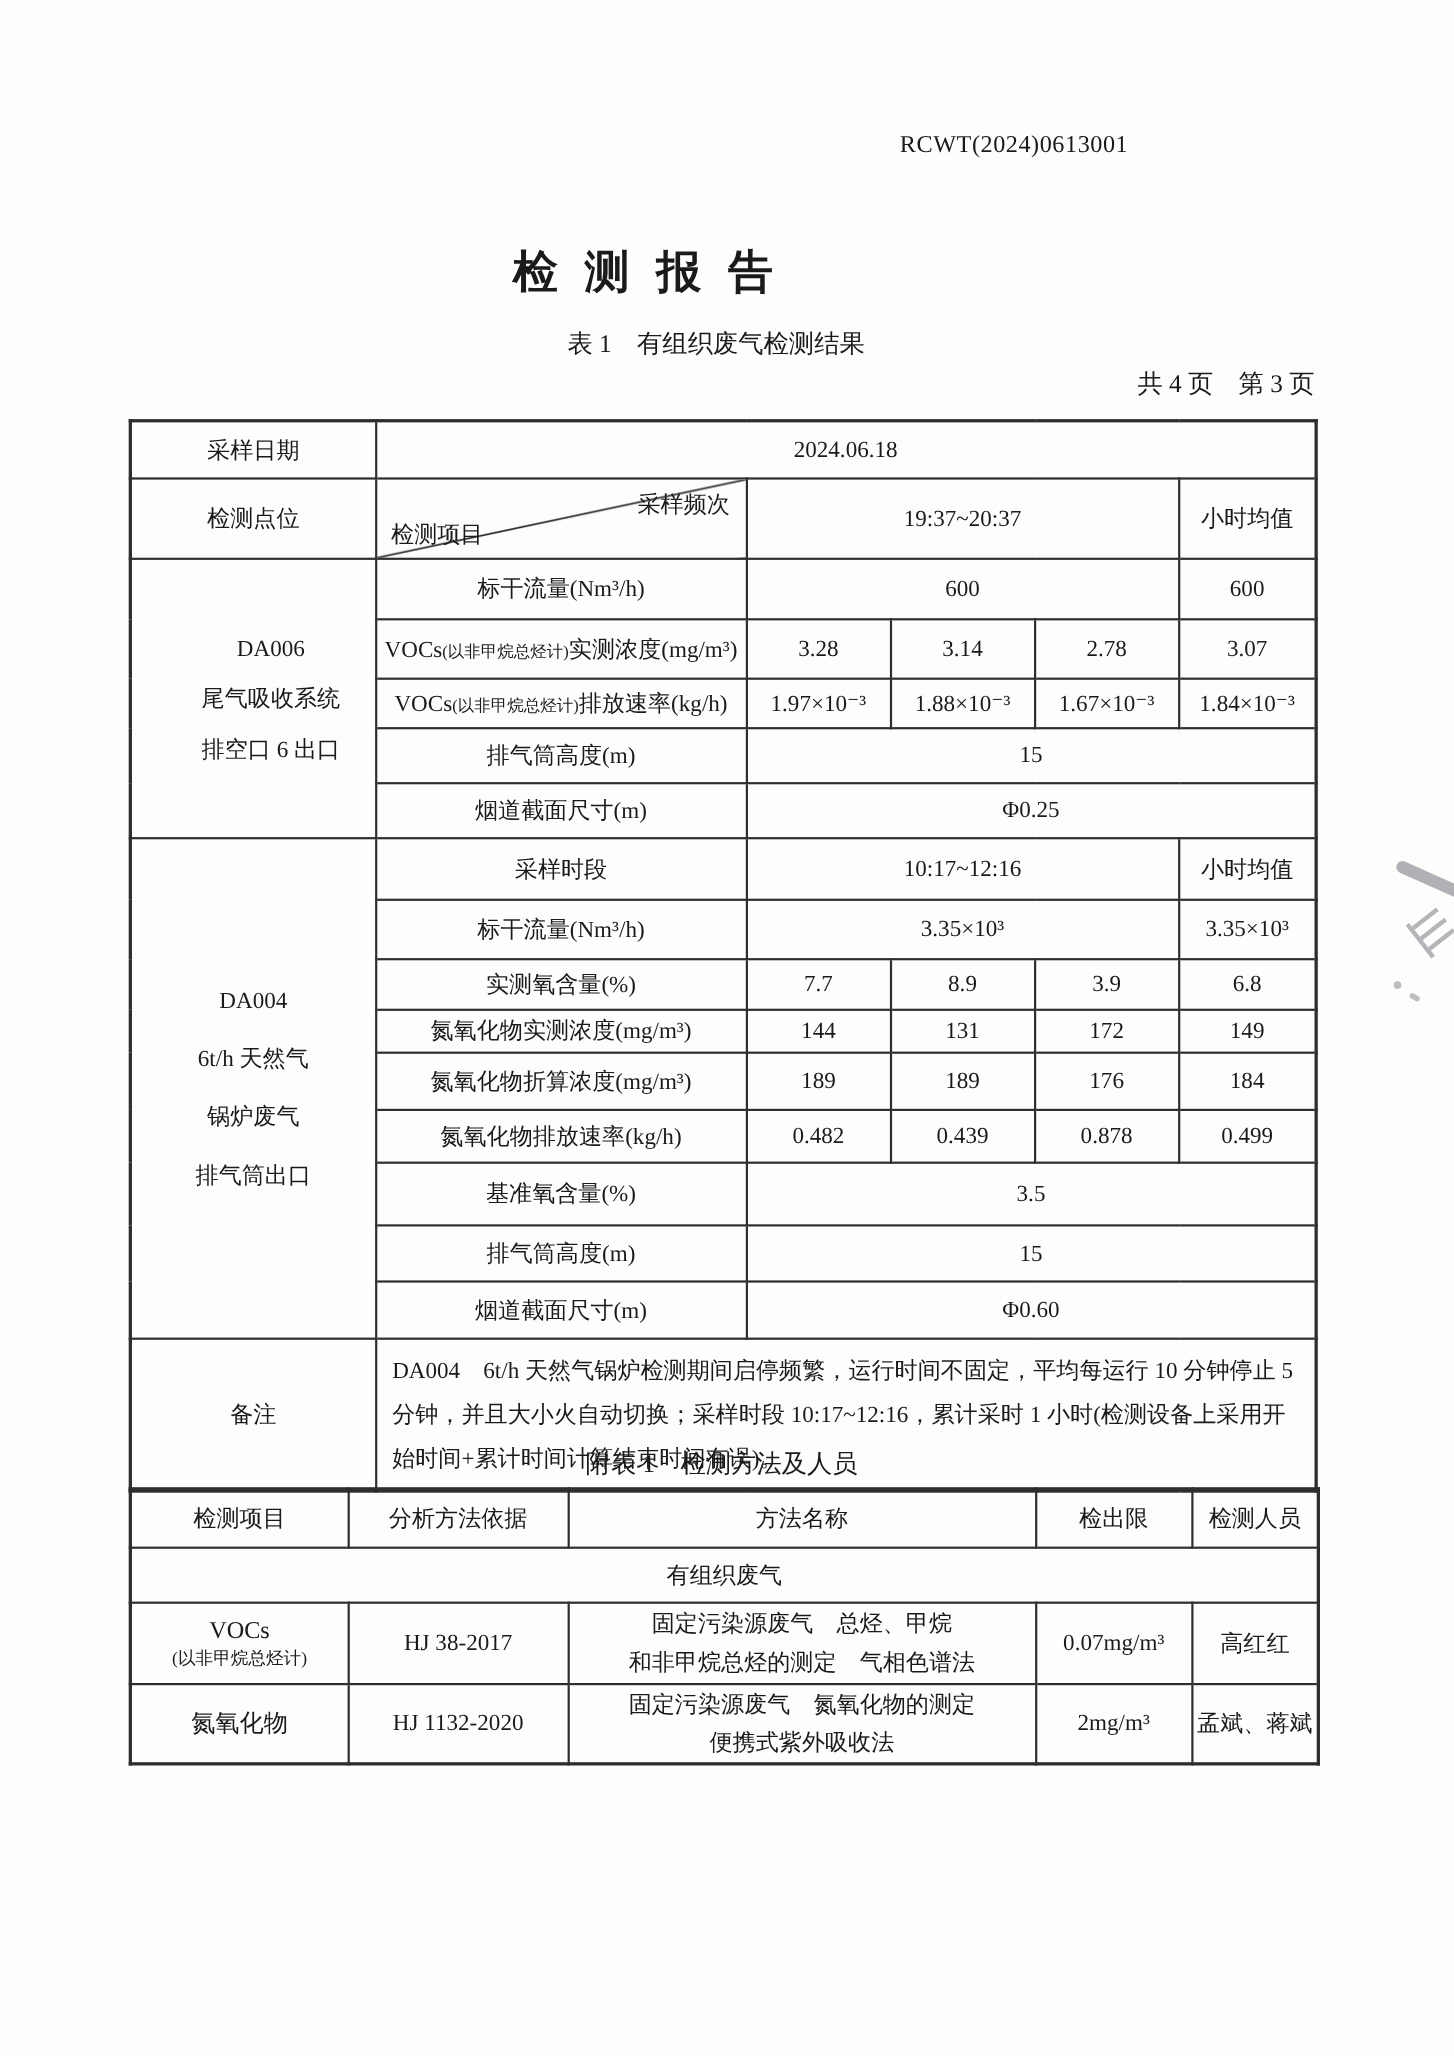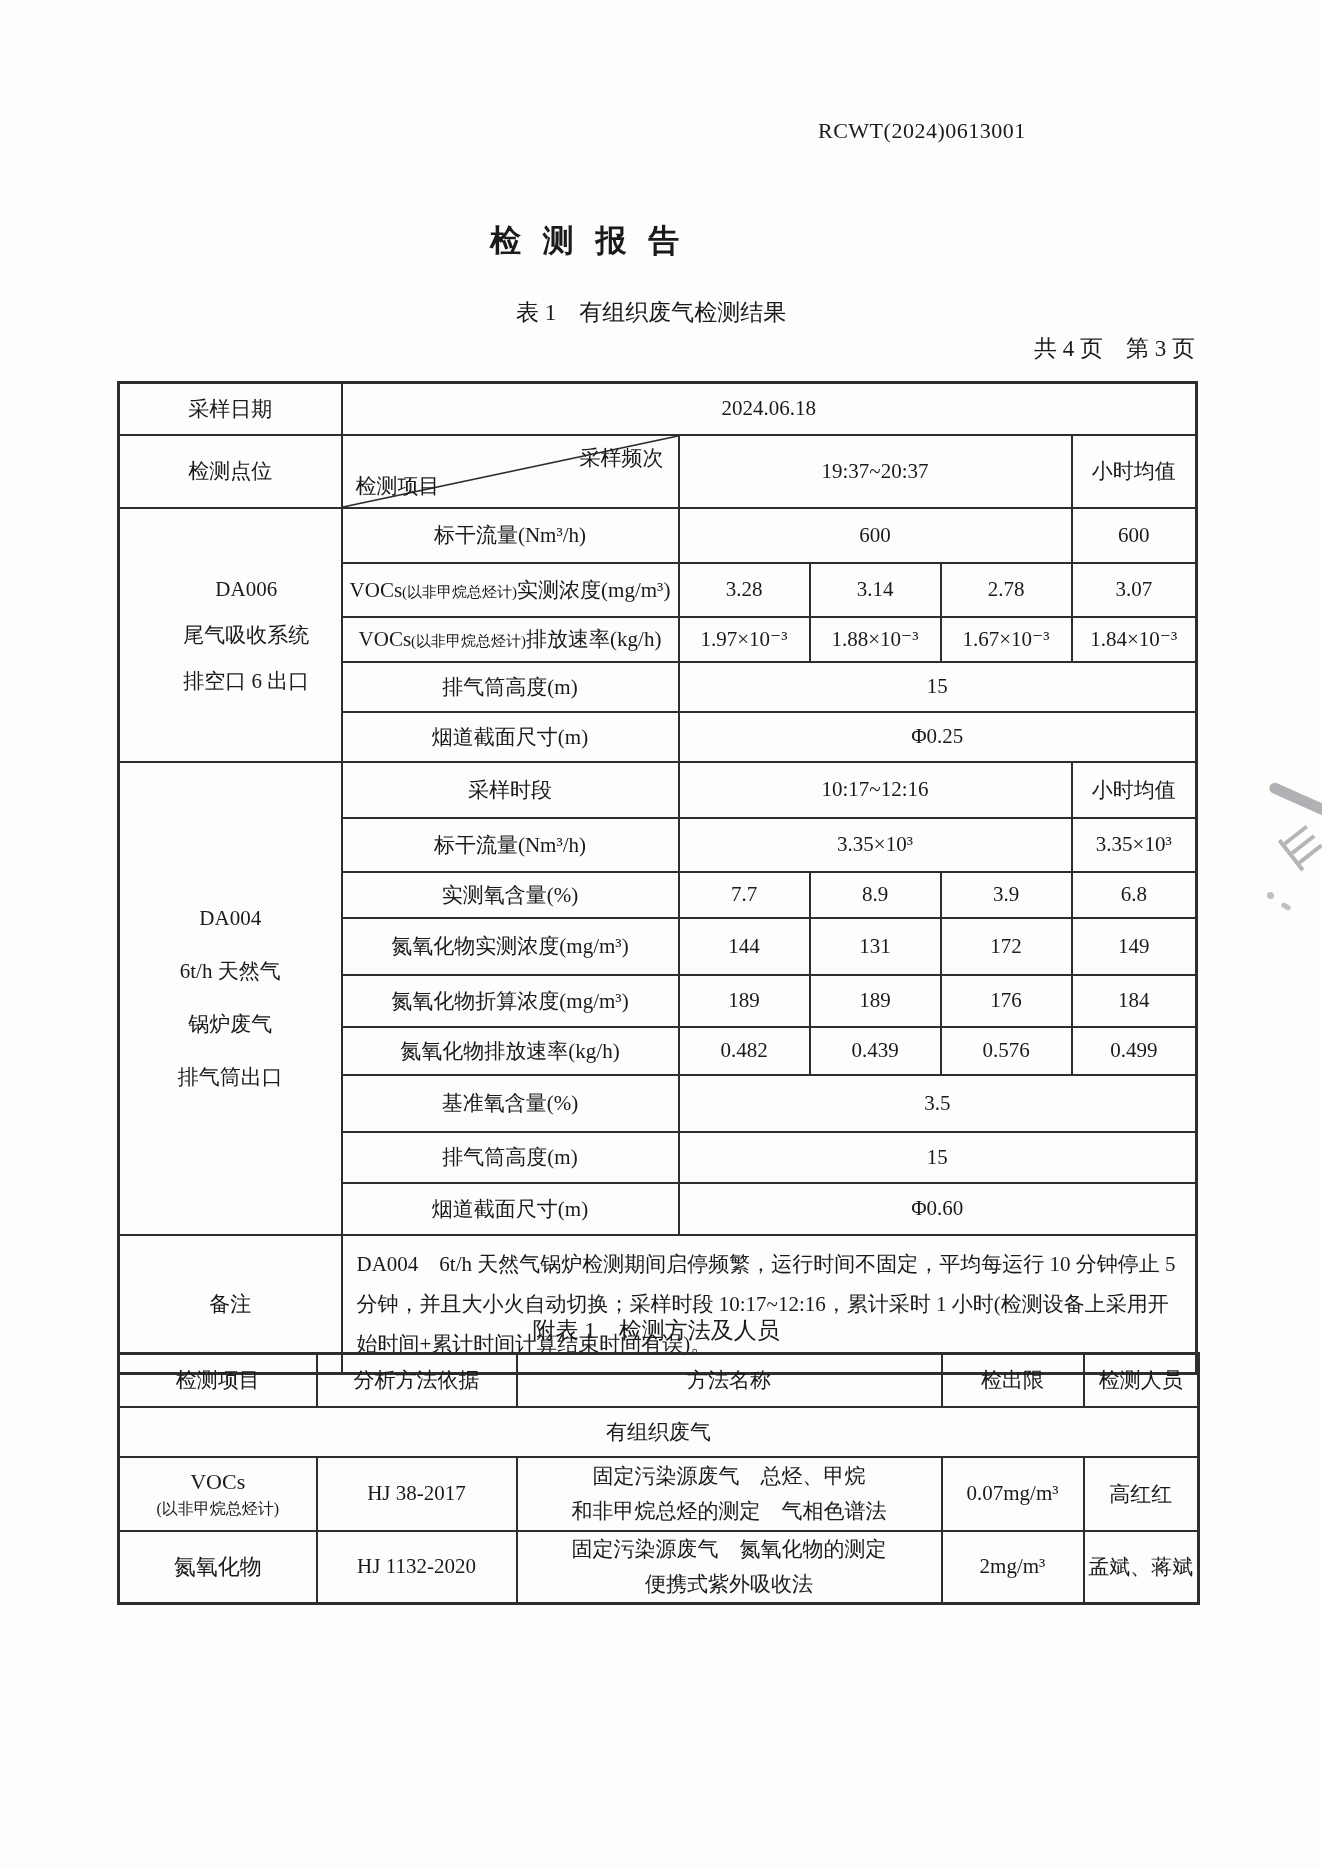--- a/index.html
+++ b/index.html
@@ -26,21 +26,21 @@
     left: 594px; top: 170px;
     transform: translateX(-50%);
     font-size: 25px;
     letter-spacing: 1px;
     white-space: nowrap;
   }
   .title {
     position: absolute;
     left: 588px; top: 220px;
     transform: translateX(-50%);
-    font-size: 31px;
+    font-size: 41px;
     font-weight: bold;
     letter-spacing: 7px;
     white-space: nowrap;
   }
   .t1-caption {
     position: absolute;
     left: 651px; top: 297px;
     transform: translateX(-50%);
     font-size: 23px;
     white-space: nowrap;
@@ -195,39 +195,39 @@
         <td colspan="3">3.35×10³</td>
         <td>3.35×10³</td>
       </tr>
       <tr style="height:46px">
         <td>实测氧含量(%)</td>
         <td>7.7</td>
         <td>8.9</td>
         <td>3.9</td>
         <td>6.8</td>
       </tr>
-      <tr style="height:57px">
+      <tr style="height:39px">
         <td>氮氧化物实测浓度(mg/m³)</td>
         <td>144</td>
         <td>131</td>
         <td>172</td>
         <td>149</td>
       </tr>
       <tr style="height:52px">
         <td>氮氧化物折算浓度(mg/m³)</td>
         <td>189</td>
         <td>189</td>
         <td>176</td>
         <td>184</td>
       </tr>
       <tr style="height:48px">
         <td>氮氧化物排放速率(kg/h)</td>
         <td>0.482</td>
         <td>0.439</td>
-        <td>0.576</td>
+        <td>0.878</td>
         <td>0.499</td>
       </tr>
       <tr style="height:57px">
         <td>基准氧含量(%)</td>
         <td colspan="4">3.5</td>
       </tr>
       <tr style="height:51px">
         <td>排气筒高度(m)</td>
         <td colspan="4">15</td>
       </tr>

